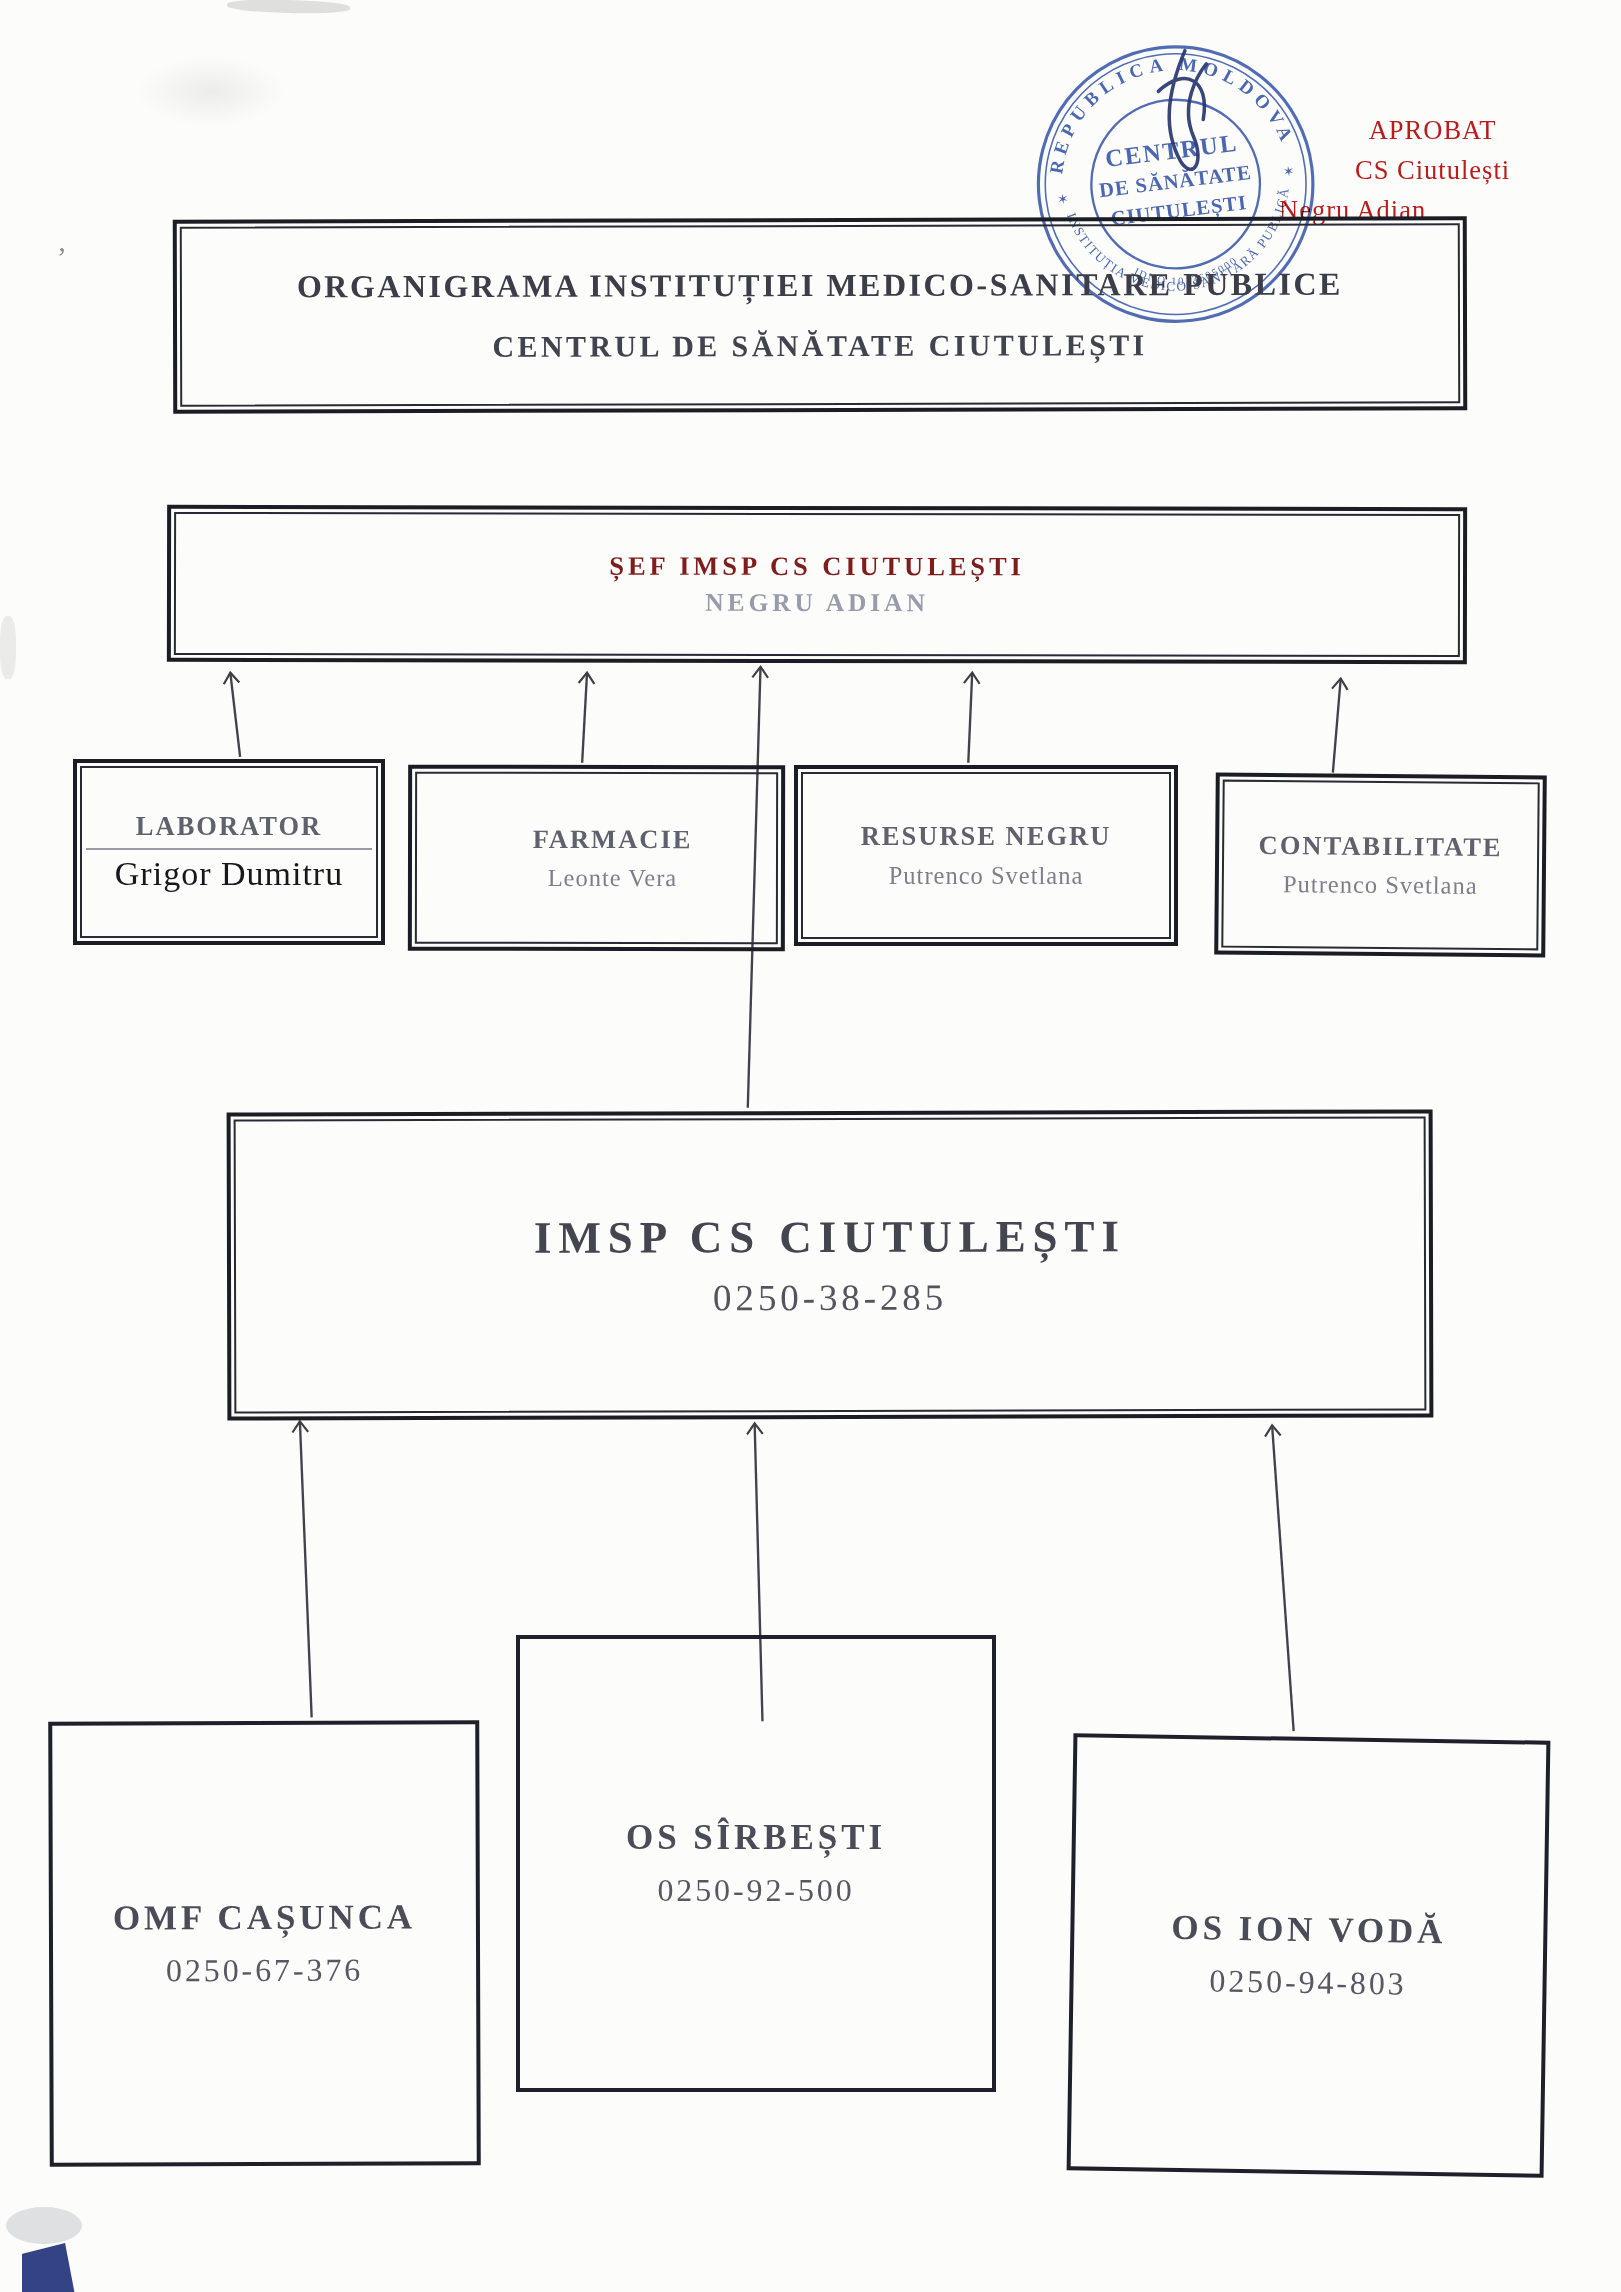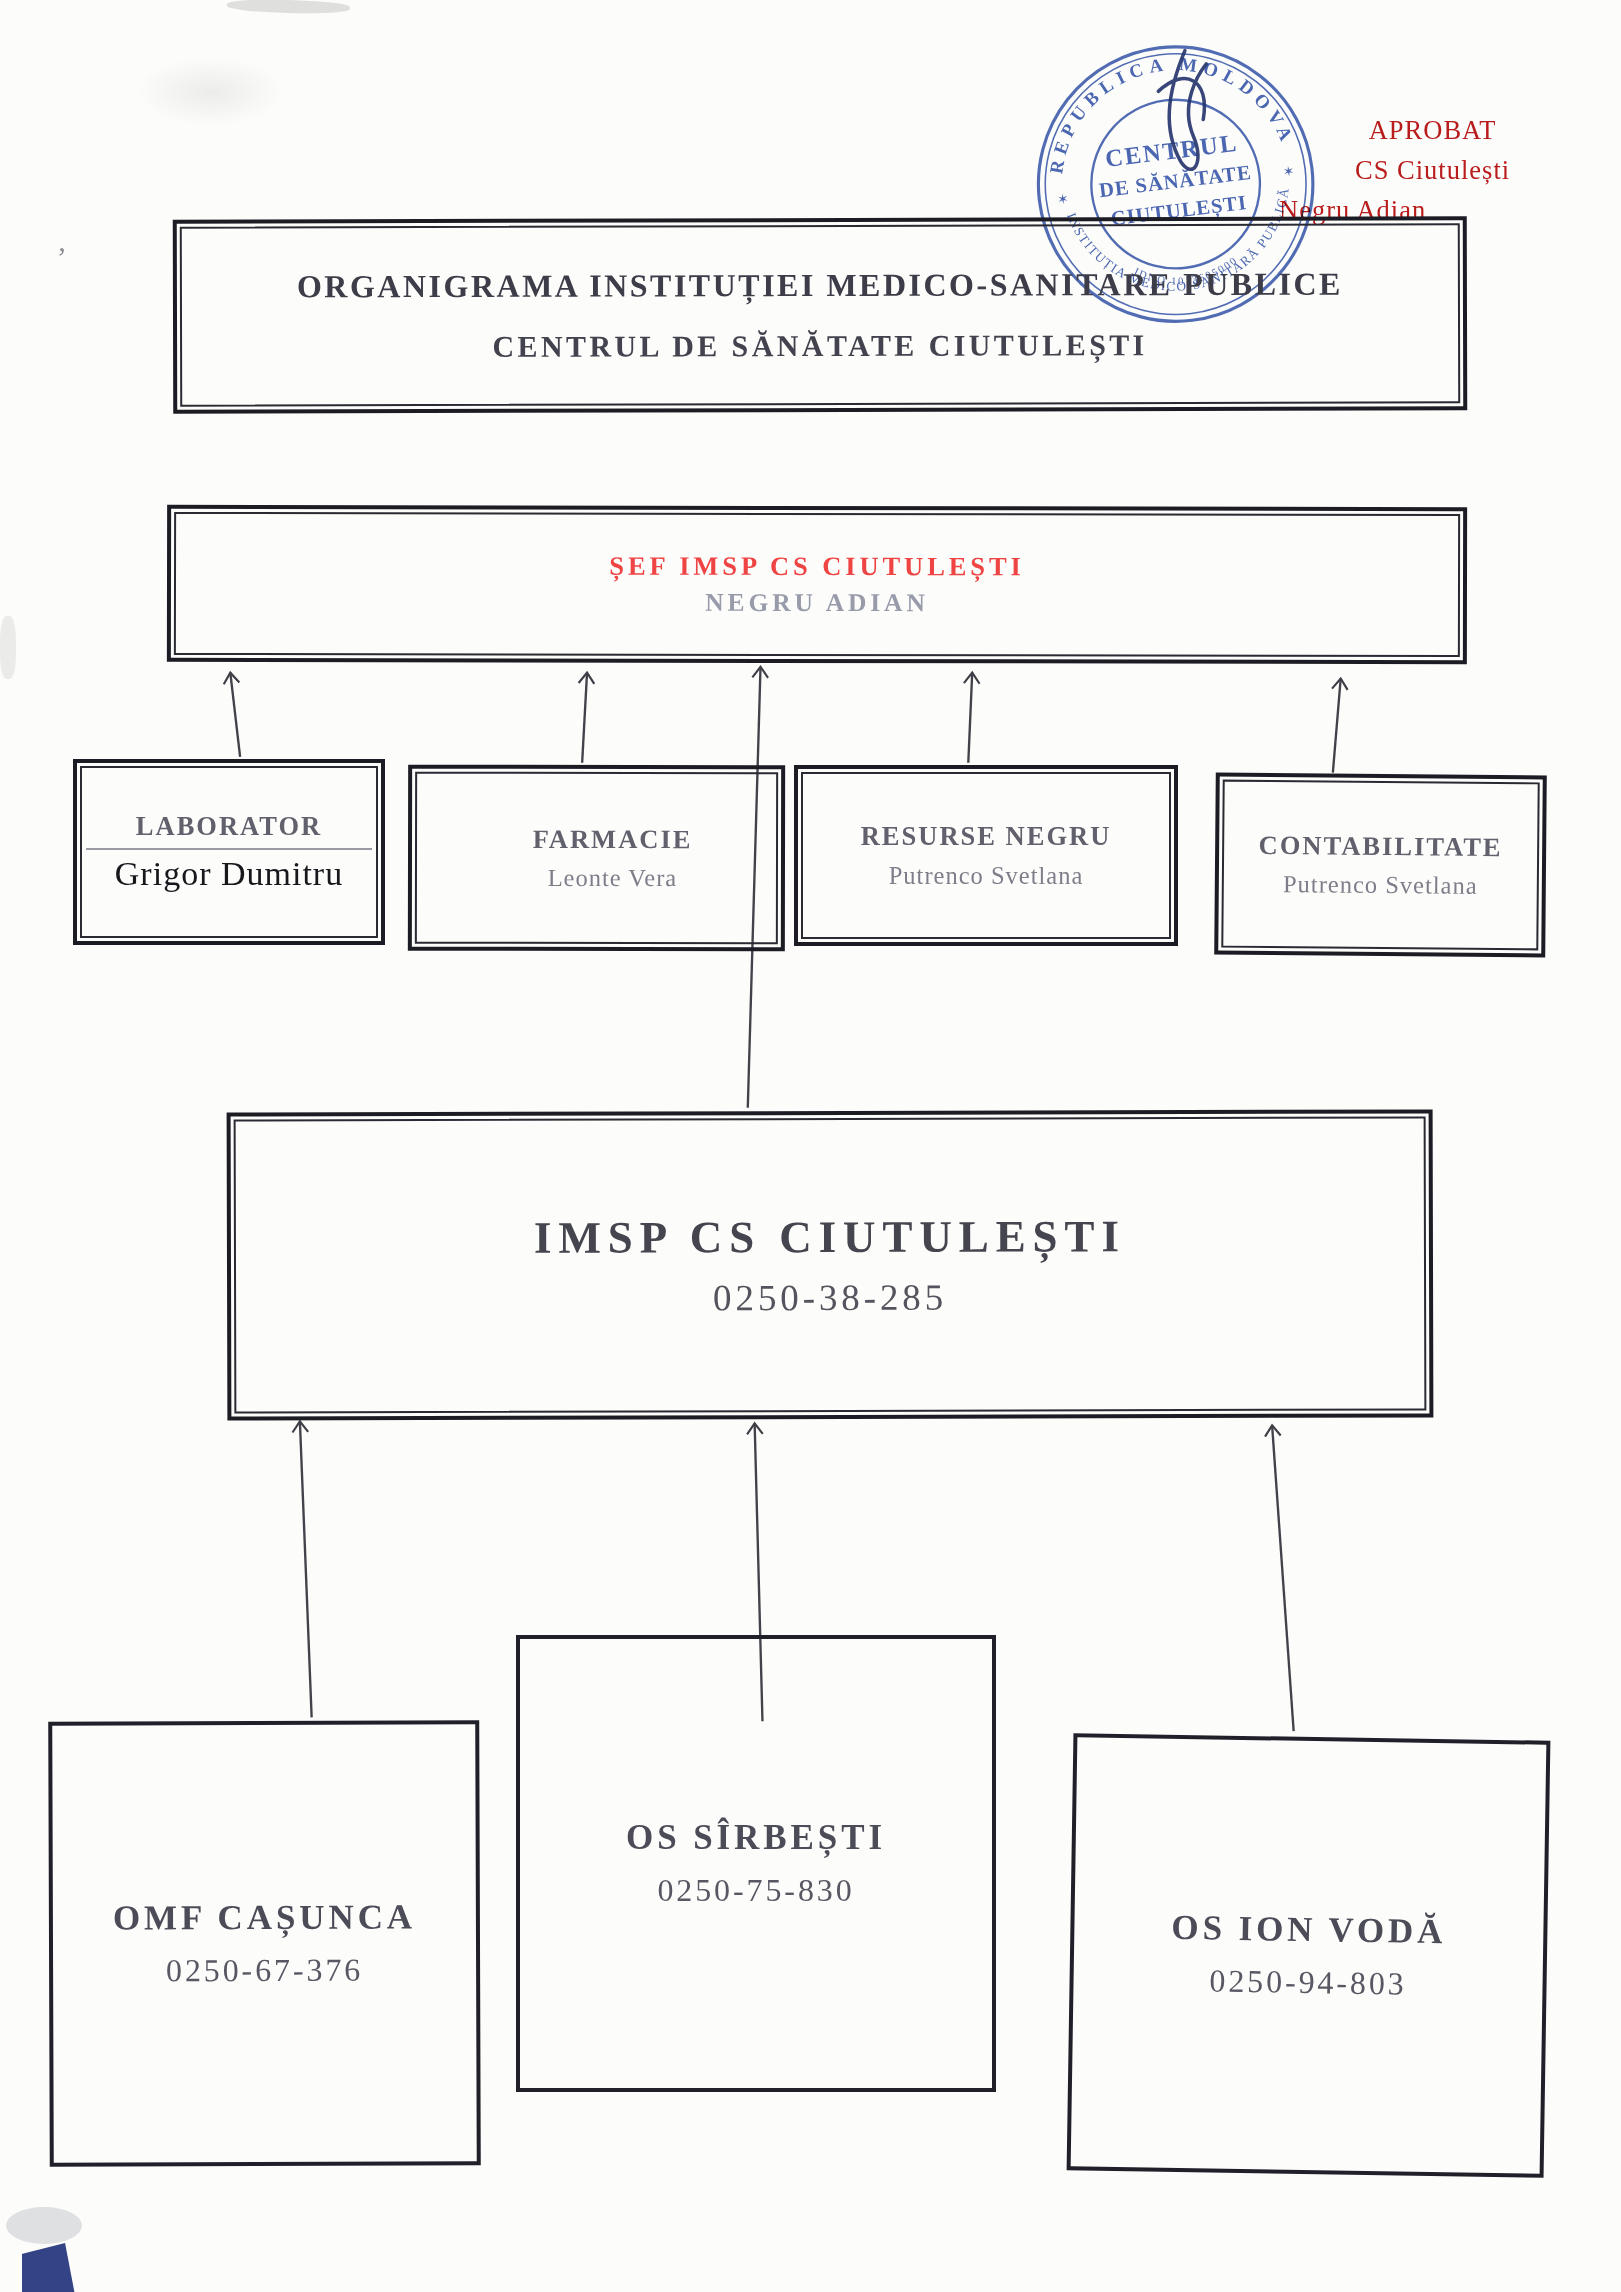--- a/index.html
+++ b/index.html
@@ -18,21 +18,21 @@
   
   .sbox { position:absolute; border:4.9px solid #20202a; background:transparent; }
 
   .center-col { display:flex; flex-direction:column; align-items:center; justify-content:center; height:100%; width:100%; }
 
   .title-box { left:173px; top:218px; width:1286px; height:186px; transform:rotate(-0.15deg); }
   .title-line1 { font-size:32px; font-weight:bold; letter-spacing:2.5px; color:#3d3d49; text-align:center; }
   .title-line2 { font-size:30px; font-weight:bold; letter-spacing:3.4px; color:#43434f; margin-top:25.5px; text-align:center; }
 
   .chief-box { left:167px; top:506px; width:1292px; height:149px; transform:rotate(0.1deg); }
-  .chief-line1 { font-size:26.5px; font-weight:bold; letter-spacing:3.9px; color:#ef4444; }
+  .chief-line1 { font-size:26.5px; font-weight:bold; letter-spacing:3.9px; color:#7f1d1d; }
   .chief-line2 { font-size:25.5px; font-weight:bold; letter-spacing:3.9px; color:#989baa; margin-top:5.9px; }
 
   .dept { }
   .dept .dept-title { font-size:26.5px; font-weight:bold; letter-spacing:2px; color:#61616e; white-space:nowrap; }
   .dept .dept-name  { font-size:24.5px; letter-spacing:1px; color:#7e7e8a; margin-top:9.8px; white-space:nowrap; }
   #box-laborator     { left:73px;  top:759px; width:304px; height:178px; }
   #box-farmacie      { left:408px; top:765px; width:337px; height:178px; transform:rotate(0.1deg);padding-left:32px; }
   #box-resurse       { left:794px; top:765px; width:376px; height:173px; }
   #box-contabilitate { left:1215px; top:774px; width:323px; height:174px; transform:rotate(0.5deg); }
   .lab-underline { width:94%; height:2px; background:#9a9aa4; margin-top:5.9px; }
@@ -185,21 +185,21 @@
   <div class="sbox branch" id="box-omf">
     <div class="center-col">
       <div class="branch-title">OMF CAȘUNCA</div>
       <div class="branch-phone">0250-67-376</div>
     </div>
   </div>
 
   <div class="sbox branch" id="box-sirbesti">
     <div class="center-col">
       <div class="branch-title">OS SÎRBEȘTI</div>
-      <div class="branch-phone">0250-75-830</div>
+      <div class="branch-phone">0250-92-500</div>
     </div>
   </div>
 
   <div class="sbox branch" id="box-ionvoda">
     <div class="center-col">
       <div class="branch-title">OS ION VODĂ</div>
       <div class="branch-phone">0250-94-803</div>
     </div>
   </div>
 

